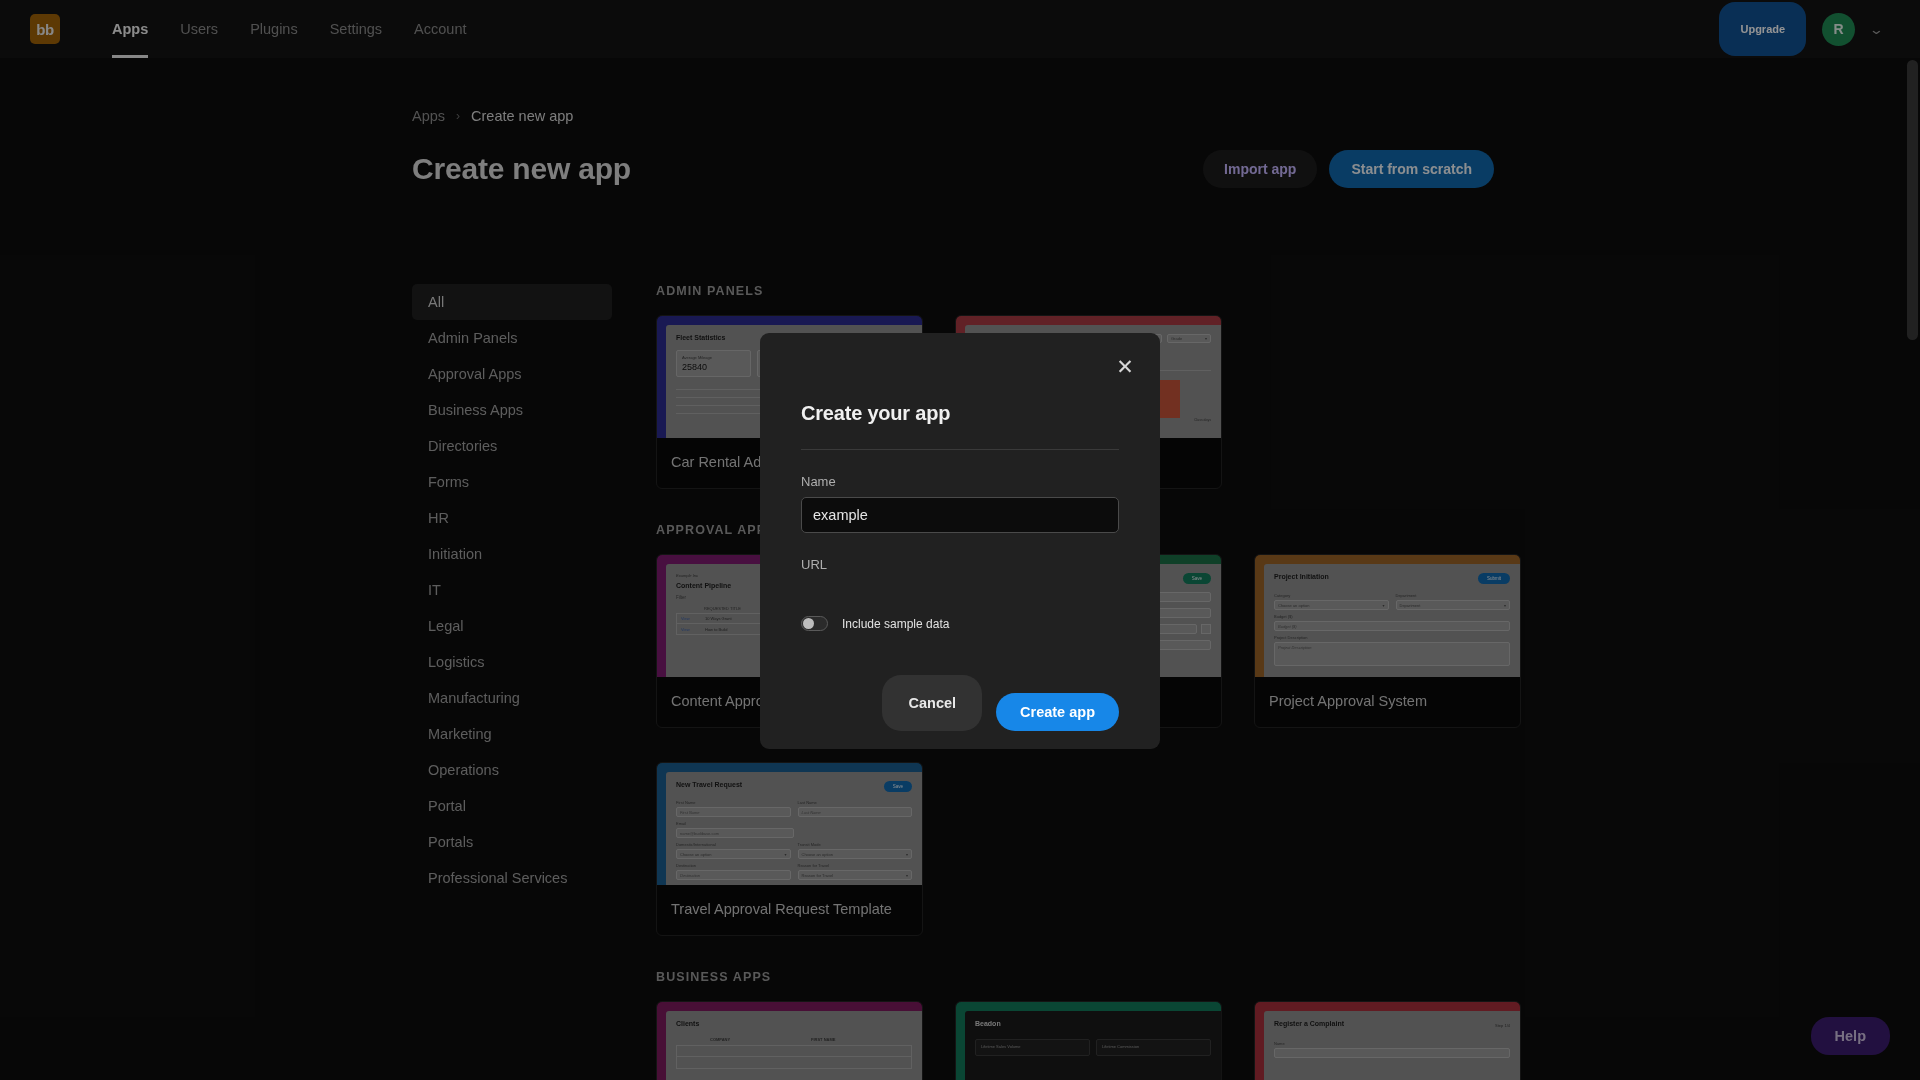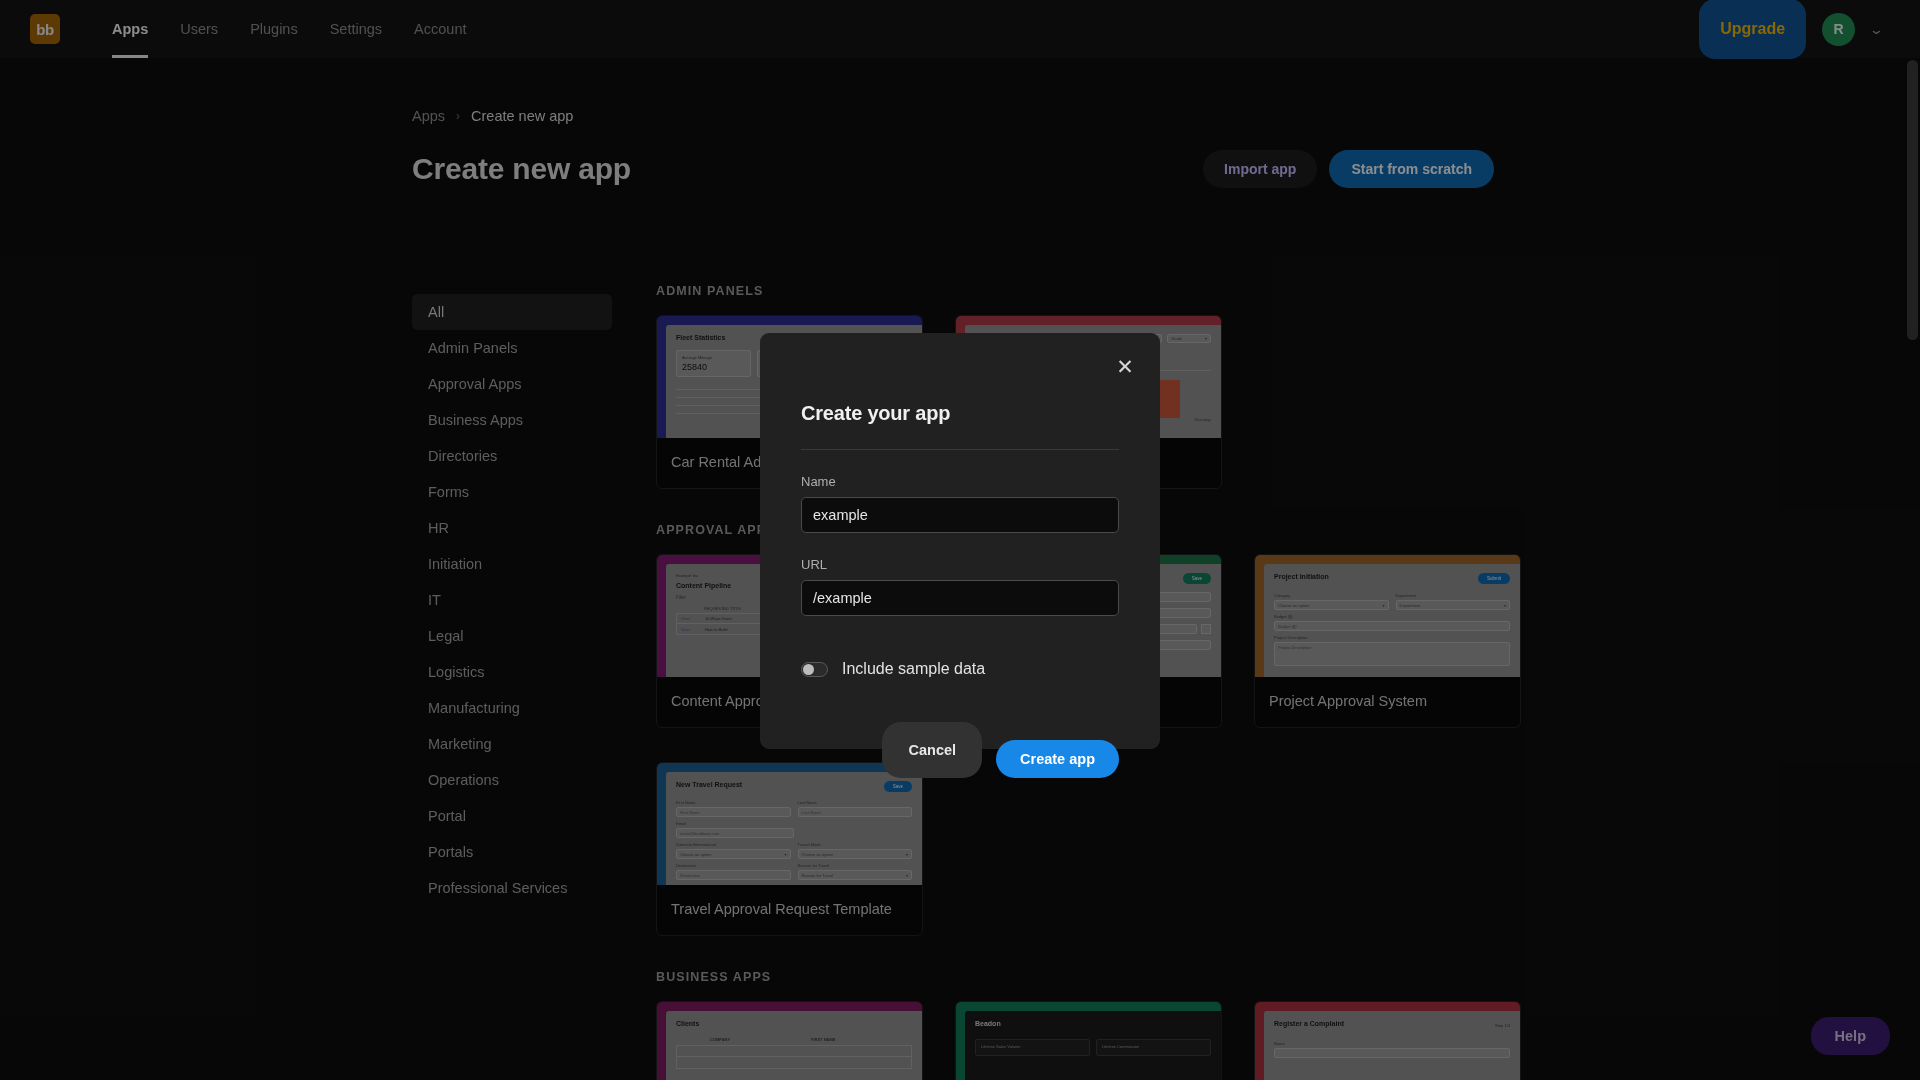--- a/index.html
+++ b/index.html
@@ -36,23 +36,23 @@
   .navtab.active { color: #f0f0f0; font-weight: 600; }
   .navtab.active::after {
     content: ""; position: absolute; left: 16px; right: 16px; bottom: 0;
     height: 3px; background: #e8e8e8;
   }
   #nav-right {
     margin-left: auto; display: flex; align-items: center; gap: 16px;
     padding-right: 14px;
   }
   #upgrade-btn {
-    background: #115293; color: #eab308;
+    background: #115293; color: #ffffff;
     border: none; border-radius: 16px;
-    padding: 21px 21px; font-size: 16px; font-weight: 600;
+    padding: 21px 21px; font-size: 11px; font-weight: 600;
     font-family: inherit; cursor: pointer;
   }
   #avatar {
     width: 33px; height: 33px; border-radius: 50%;
     background: #1f8a54;
     display: flex; align-items: center; justify-content: center;
     color: #e6f2ea; font-size: 14px; font-weight: 700; cursor: pointer;
   }
   #nav-chevron {
     color: #9a9a9a; font-size: 13px; cursor: pointer;
@@ -85,21 +85,21 @@
     border-radius: 19px; padding: 11px 21px;
     font-size: 14px; font-weight: 600; font-family: inherit; cursor: pointer;
   }
   #scratch-btn {
     background: #1168ad; color: #f0f4f8; border: none;
     border-radius: 19px; padding: 11px 22px;
     font-size: 14px; font-weight: 600; font-family: inherit; cursor: pointer;
   }
 
   
-  #sidebar { position: absolute; left: 412px; top: 236px; width: 200px; }
+  #sidebar { position: absolute; left: 412px; top: 226px; width: 200px; }
   .side-item {
     height: 36px; display: flex; align-items: center;
     padding-left: 16px; font-size: 14.5px; color: #a0a0a0;
     border-radius: 5px; cursor: pointer; margin-bottom: 0px;
   }
   .side-item.active { background: #1f1f1f; color: #cfcfcf; }
 
   
   #content { position: absolute; left: 656px; top: 226px; width: 900px; }
   .section-label {
@@ -210,21 +210,21 @@
   #toggle-row { display: flex; align-items: center; gap: 14px; margin-top: 44px; }
   #toggle {
     width: 27px; height: 15px; border-radius: 8px;
     background: #2b2b2b; border: 1px solid #5a5a5a;
     position: relative; cursor: pointer; flex: none;
   }
   #toggle::after {
     content: ""; position: absolute; left: 1px; top: 1px;
     width: 11px; height: 11px; border-radius: 50%; background: #bdbdbd;
   }
-  #toggle-label { font-size: 16px; color: #e2e2e2; }
+  #toggle-label { font-size: 12px; color: #e2e2e2; }
   #modal-actions {
     display: flex; justify-content: flex-end; gap: 14px; margin-top: 44px;
   }
   #cancel-btn {
     background: #323232; color: #e8e8e8; border: none;
     border-radius: 19px; padding: 11px 26px;
     font-size: 14.5px; font-weight: 700; font-family: inherit; cursor: pointer;
   }
   #create-btn {
     background: #1787e8; color: #ffffff; border: none;
@@ -569,21 +569,20 @@
 <div id="overlay">
   <div id="modal">
     <button id="modal-close">✕</button>
     <div id="modal-title">Create your app</div>
     <div id="modal-rule"></div>
 
     <div class="field-label">Name</div>
     <input class="field-input" value="example" style="">
 
     <div class="field-label">URL</div>
-    <input class="field-input" value="/example" style="">
 
     <div id="toggle-row">
       <div id="toggle"></div>
       <div id="toggle-label">Include sample data</div>
     </div>
 
     <div id="modal-actions">
       <button id="cancel-btn">Cancel</button>
       <button id="create-btn">Create app</button>
     </div>

